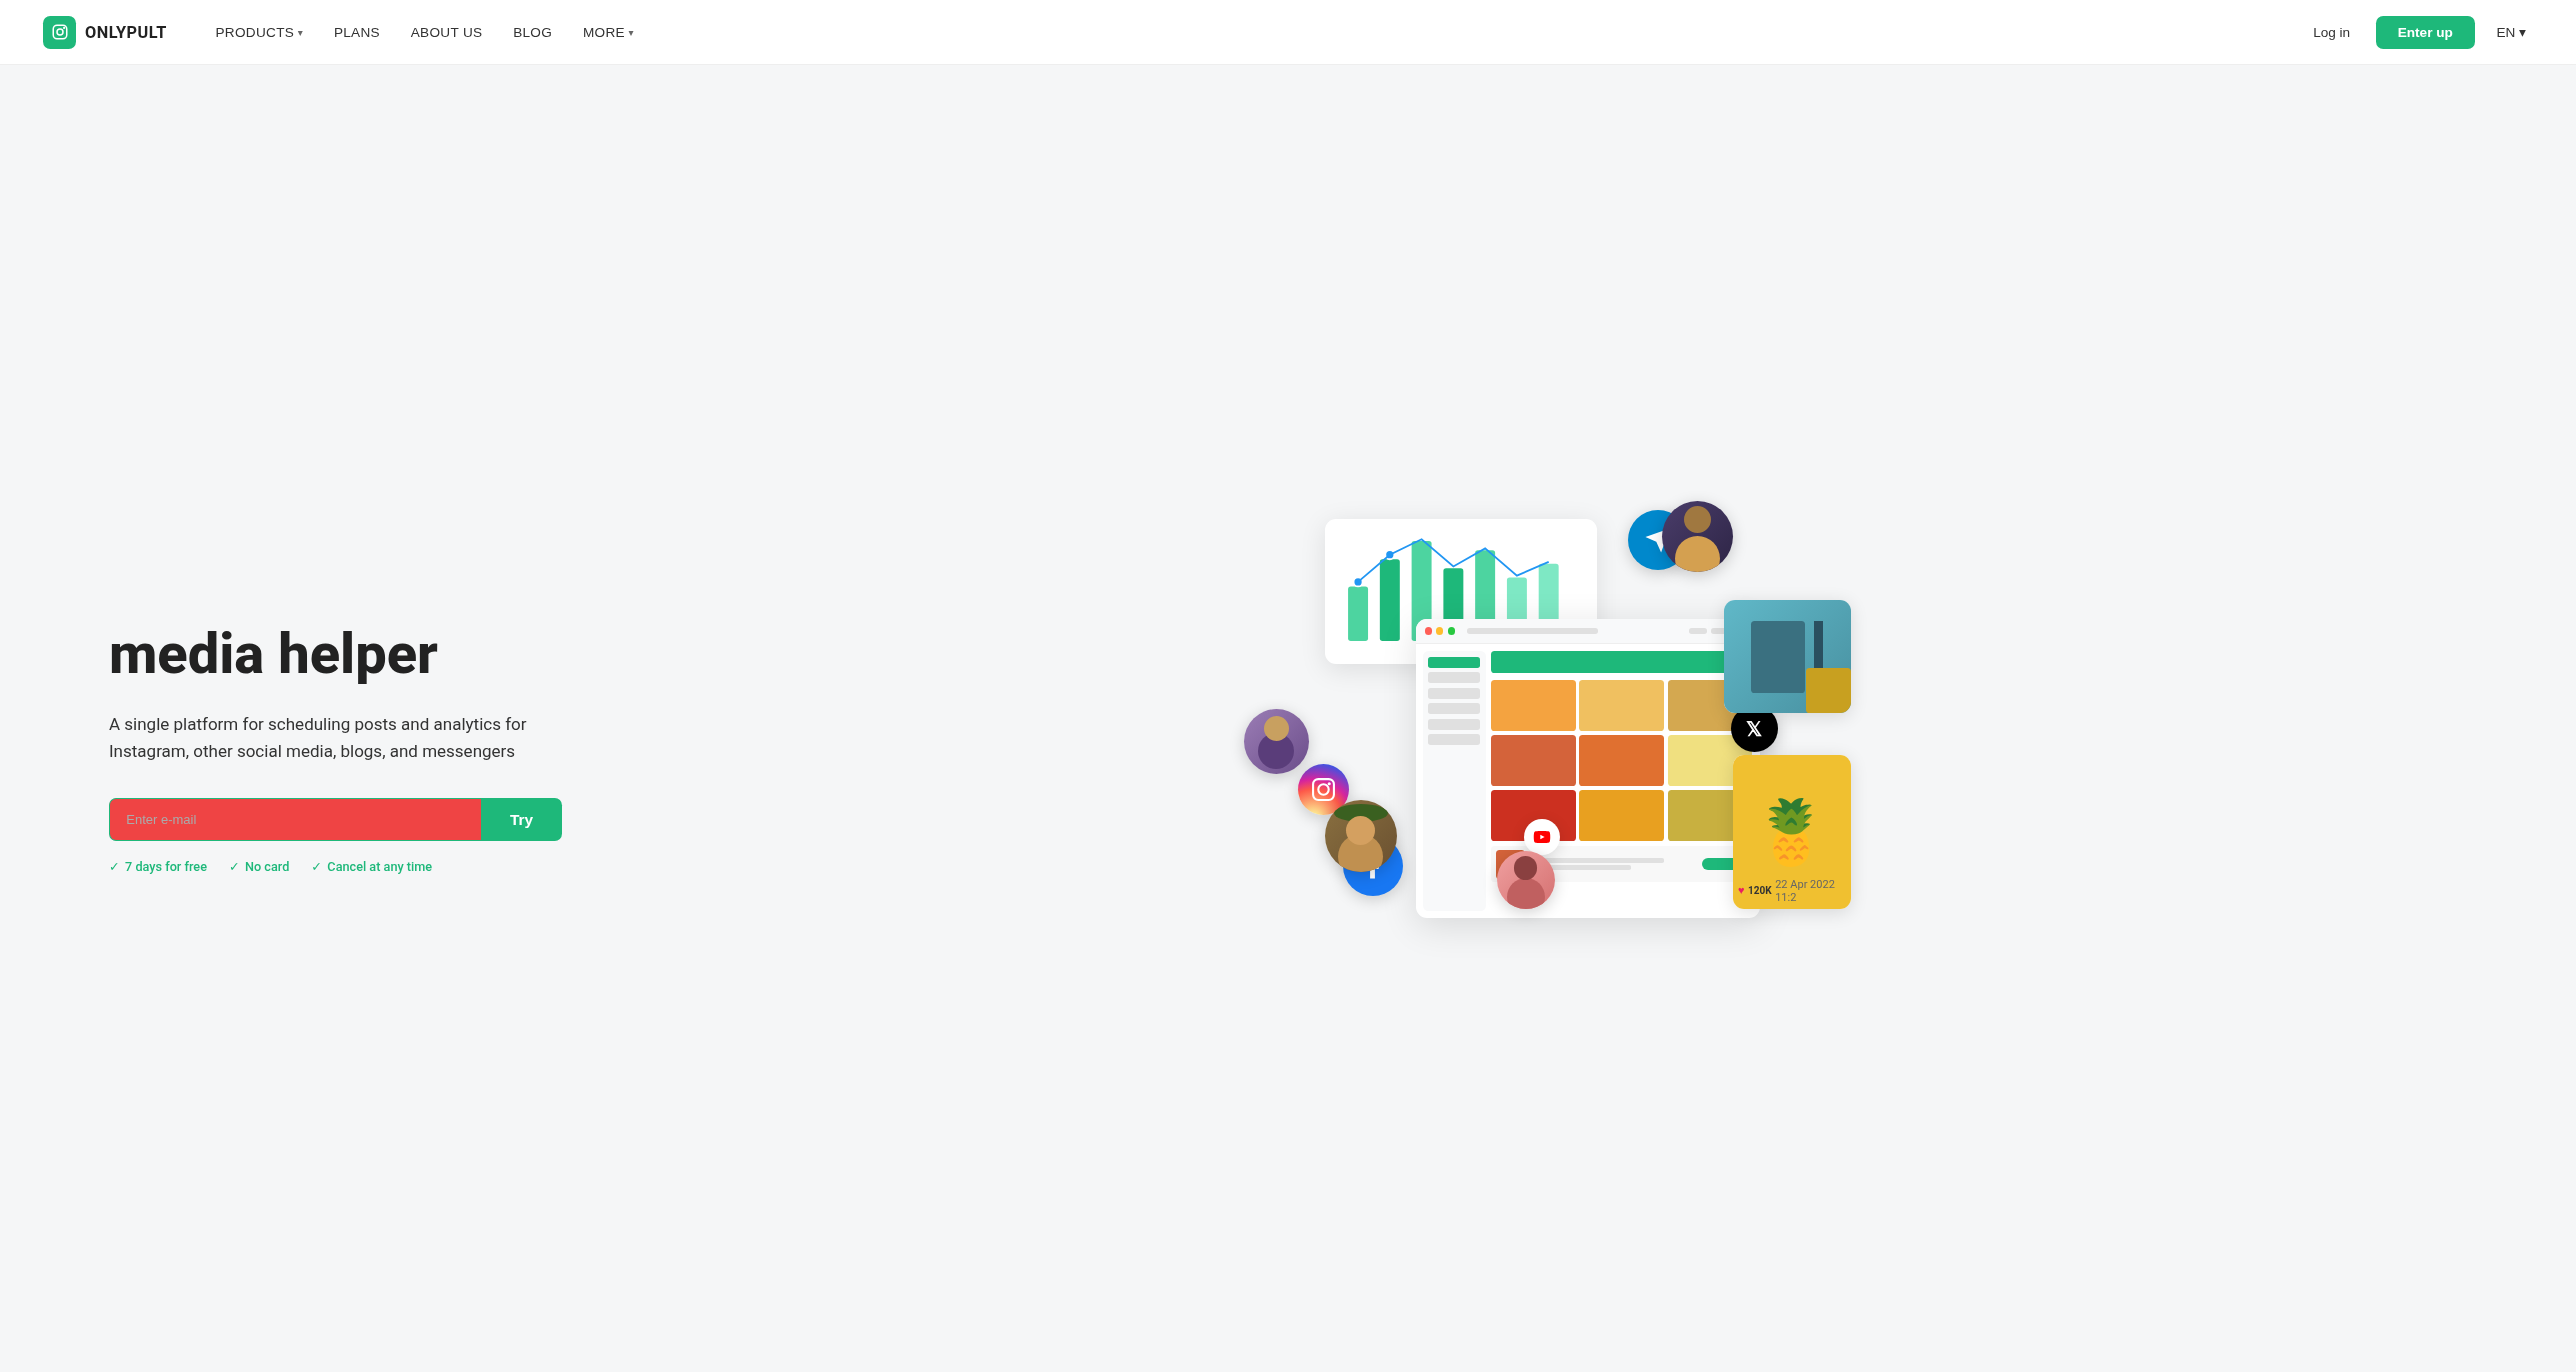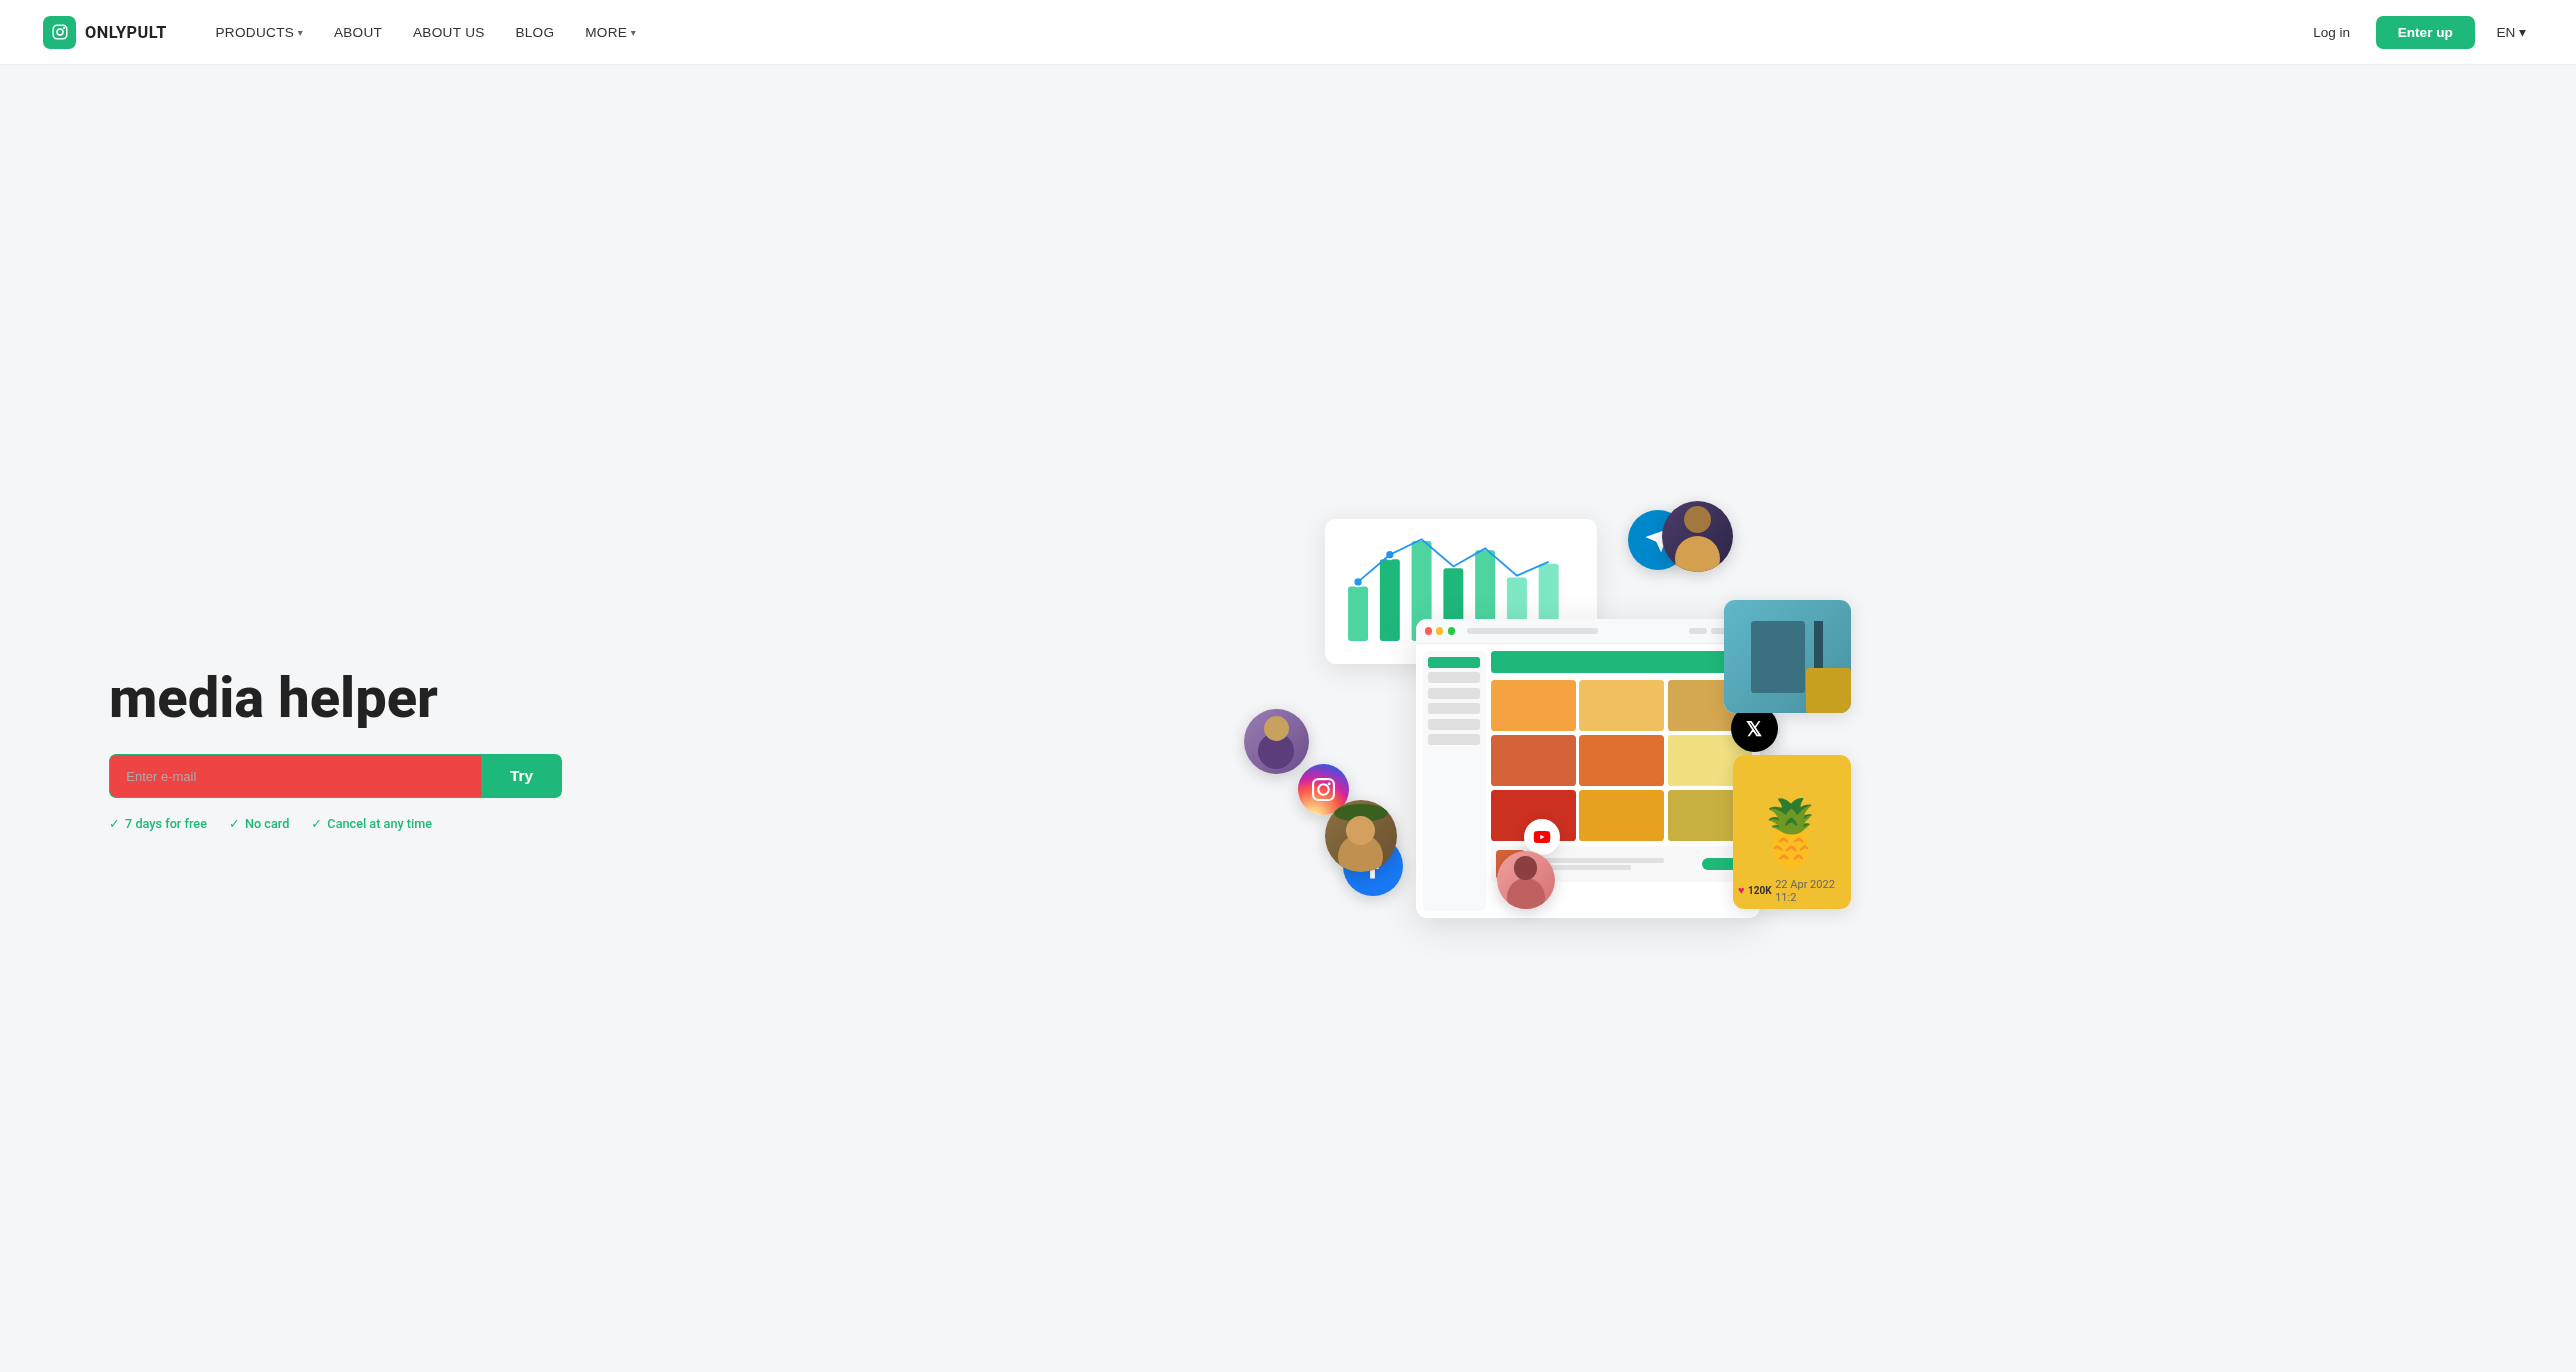--- a/index.html
+++ b/index.html
@@ -257,21 +257,21 @@
         </svg>
       </div>
       <span class="logo-text">ONLYPULT</span>
     </a>
     <div class="nav-links">
       <button class="nav-link">
         <span>PRODUCTS</span>
         <span class="chevron">▾</span>
       </button>
       <button class="nav-link">
-        <span>ABOUT</span>
+        <span>PLANS</span>
       </button>
       <button class="nav-link">
         <span>ABOUT US</span>
       </button>
       <button class="nav-link">
         <span>BLOG</span>
       </button>
       <button class="nav-link">
         <span>MORE</span>
         <span class="chevron">▾</span>
@@ -287,20 +287,21 @@
     </button>
   </div>
 </nav>
 
 <section class="hero">
   <div class="hero-content">
     <h1 class="hero-title">
       <br>
       <span class="hero-title-black">media helper</span>
     </h1>
+    <p class="hero-subtitle">A single platform for scheduling posts and analytics for Instagram, other social media, blogs, and messengers</p>
     <div class="email-form">
       <input class="email-input" type="email" placeholder="Enter e-mail" style="">
       <button class="try-btn">Try</button>
     </div>
     <div class="trust-badges">
       <div class="trust-badge">
         <span class="check">✓</span>
         <span>7 days for free</span>
       </div>
       <div class="trust-badge">

